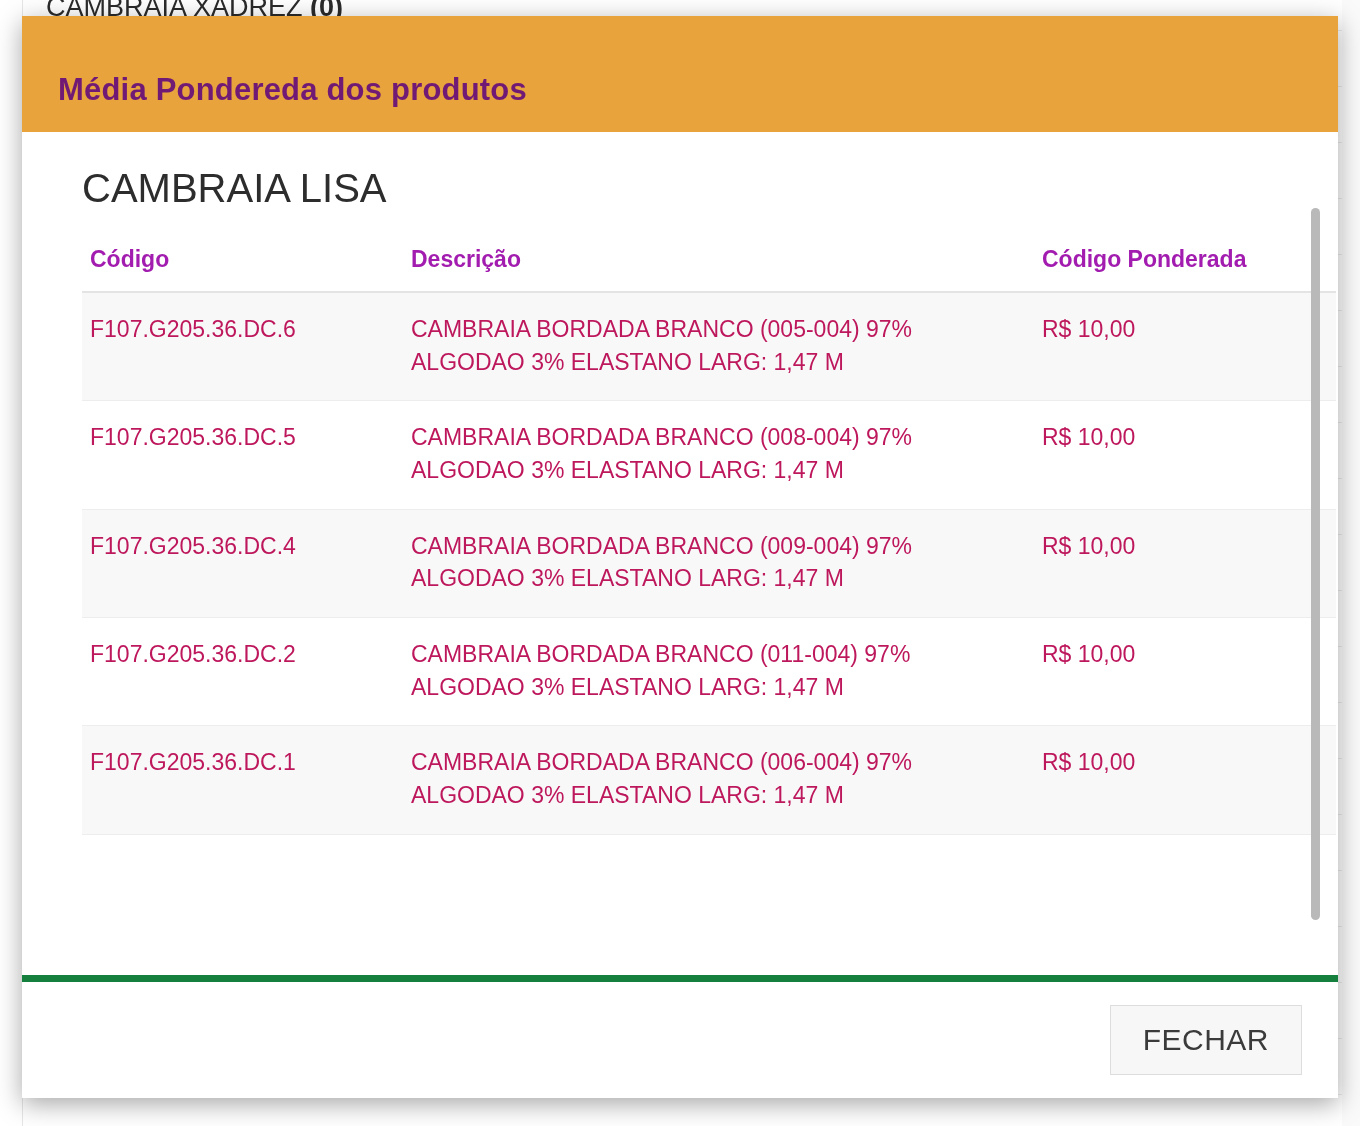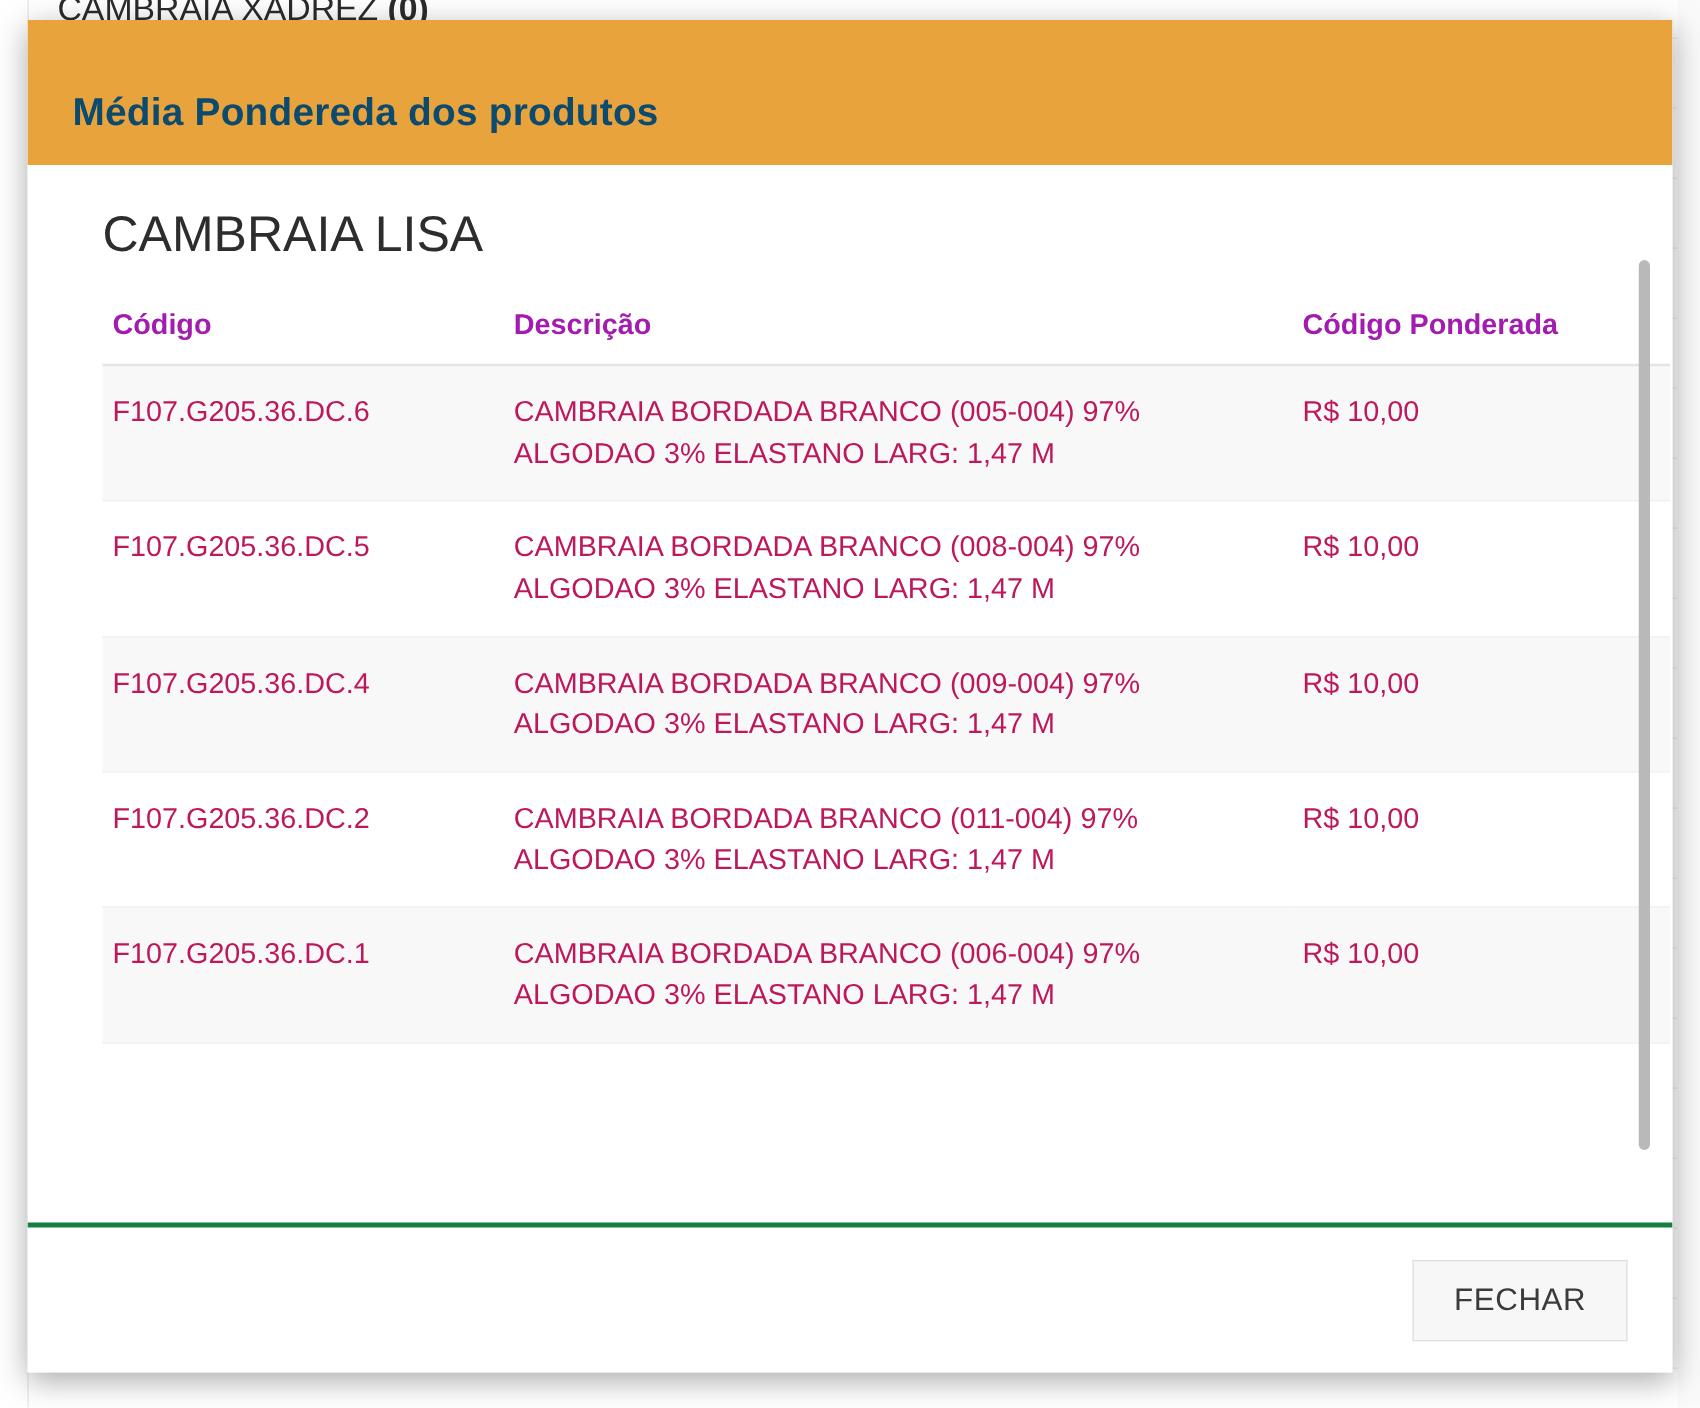--- a/index.html
+++ b/index.html
@@ -97,33 +97,33 @@
   #modal-header {
     background: #e8a33d;
     height: 116px;
     flex: 0 0 116px;
     display: flex;
     align-items: center;
     padding: 0 36px;
     box-sizing: border-box;
   }
   #modal-title {
-    color: #0c4a6e;
+    color: #701a75;
     font-size: 31px;
     font-weight: bold;
     letter-spacing: 0.2px;
     margin-top: 32px;
   }
 
   #modal-body {
     flex: 1 1 auto;
     position: relative;
     overflow: hidden;
     background: #ffffff;
-    border-bottom: 4px solid #15803d;
+    border-bottom: 7px solid #15803d;
   }
   #modal-scroll {
     position: absolute;
     inset: 0;
     overflow: hidden;
     padding: 0 40px 0 40px;
     box-sizing: border-box;
   }
 
   #subgroup-name {
@@ -191,21 +191,21 @@
     display: flex;
     align-items: center;
     justify-content: flex-end;
     padding: 0 36px;
     box-sizing: border-box;
   }
   #close-button {
     background: #f7f7f7;
     border: 1px solid #dddddd;
     color: #3b3b3b;
-    font-size: 25px;
+    font-size: 30px;
     font-family: "Liberation Sans", sans-serif;
     padding: 17px 32px;
     cursor: pointer;
     letter-spacing: 0.5px;
   }
 </style>
 </head>
 <body>
 
 <div id="background-page">

